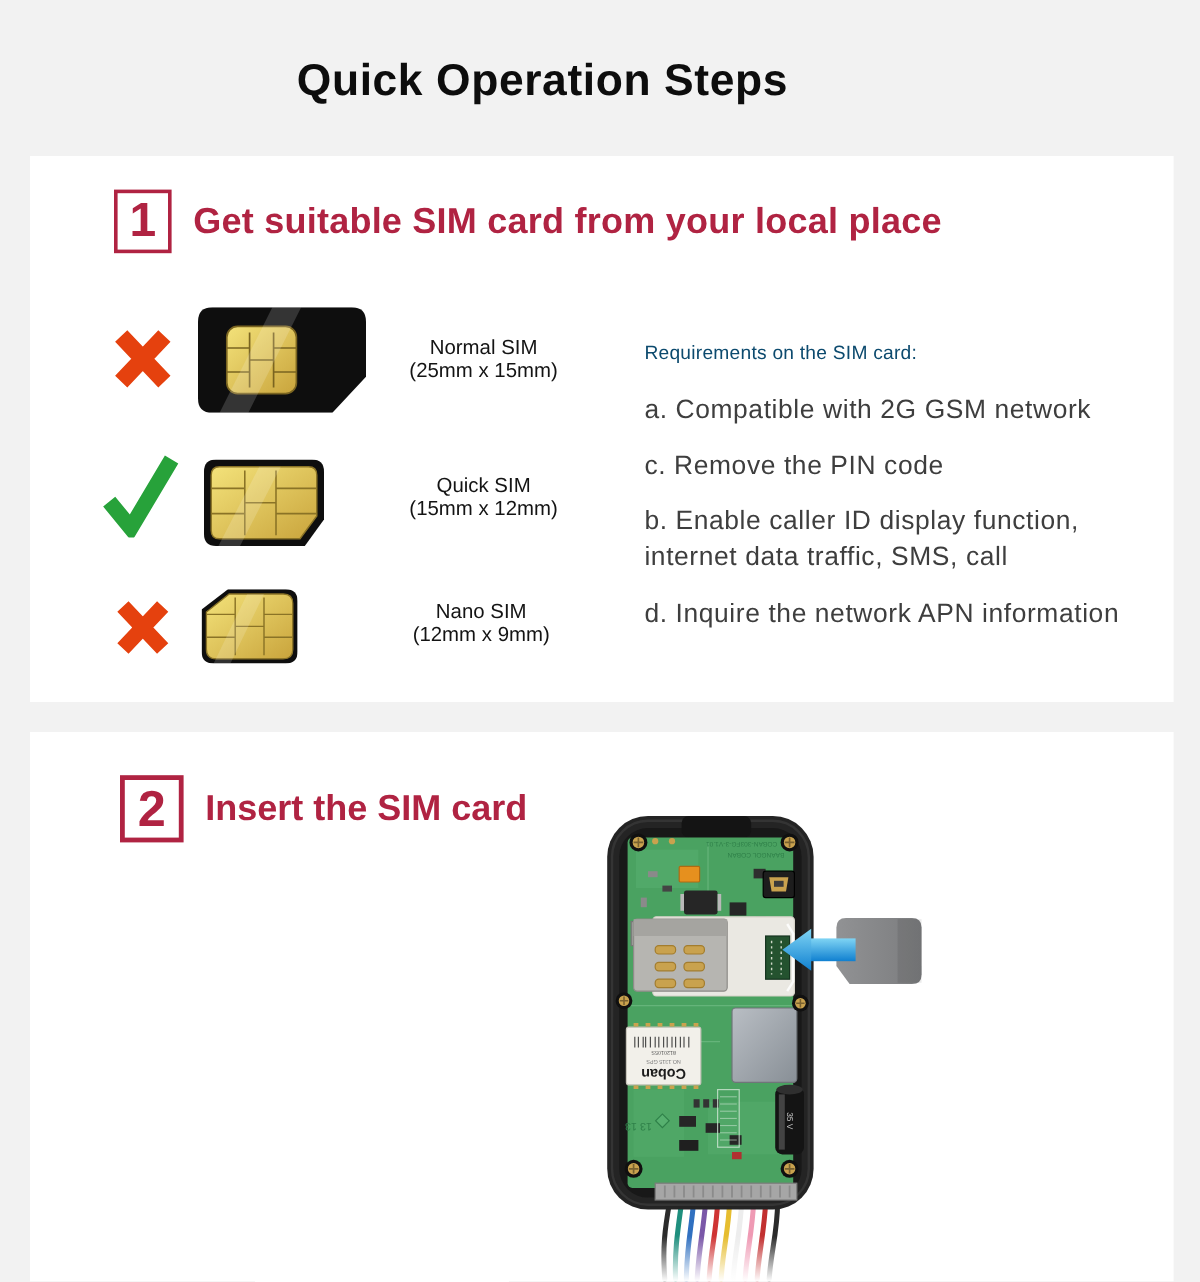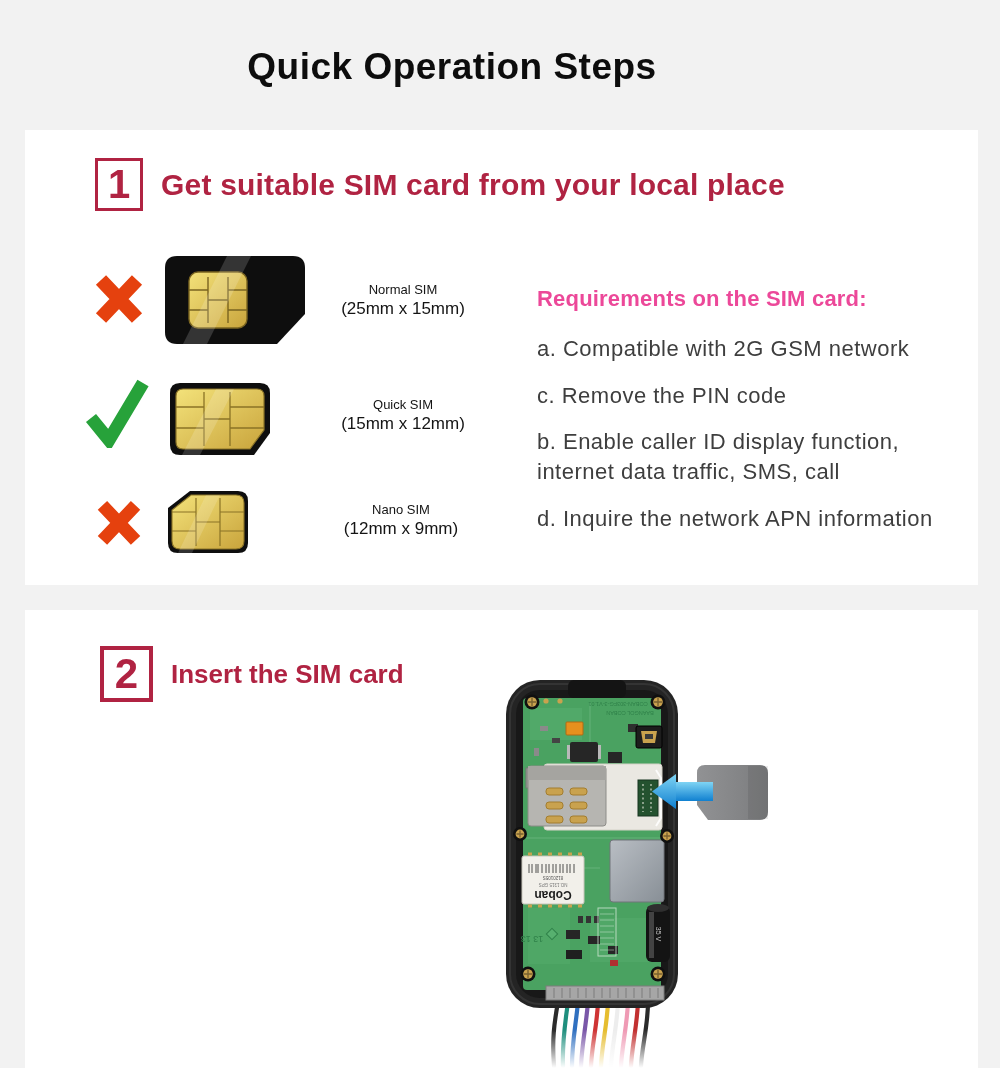--- a/index.html
+++ b/index.html
@@ -20,29 +20,29 @@
   #step1-header{left:70px;top:28px;}
   #step2-header{left:75px;top:36px;}
   .step-num{
     box-sizing:border-box;background:#fff;color:#b02342;
     font-weight:bold;display:flex;align-items:center;justify-content:center;
   }
   #step1-num{width:48px;height:53px;border:3px solid #b02342;font-size:40px;}
   #step2-num{width:53px;height:56px;border:4px solid #b02342;font-size:42px;}
   .step-title{color:#b02342;font-weight:bold;margin-left:18px;white-space:nowrap;}
   #step1-title{font-size:30px;letter-spacing:.2px;}
-  #step2-title{font-size:26px;}
+  #step2-title{font-size:30px;}
 
   .abs{position:absolute;}
   .sim-label{
     text-align:center;font-size:17px;line-height:19px;color:#141414;width:160px;
   }
-  .sim-label .sim-name{font-size:13px;}
+  .sim-label .sim-name{font-size:17px;}
   .req{left:512px;top:156px;width:430px;position:absolute;}
-  .req-heading{font-size:22px;color:#ec4899;font-weight:700;margin:0 0 22px 0;letter-spacing:.2px;}
+  .req-heading{font-size:16px;color:#0c4a6e;font-weight:400;margin:0 0 22px 0;letter-spacing:.2px;}
   .req-item{
     font-size:22px;font-weight:300;color:#3e3e3e;letter-spacing:.5px;
     line-height:1.35;margin:0 0 17px 0;width:400px;
   }
   svg{display:block;}
 </style>
 </head>
 <body>
 
 <div class="page-title">Quick Operation Steps</div>

